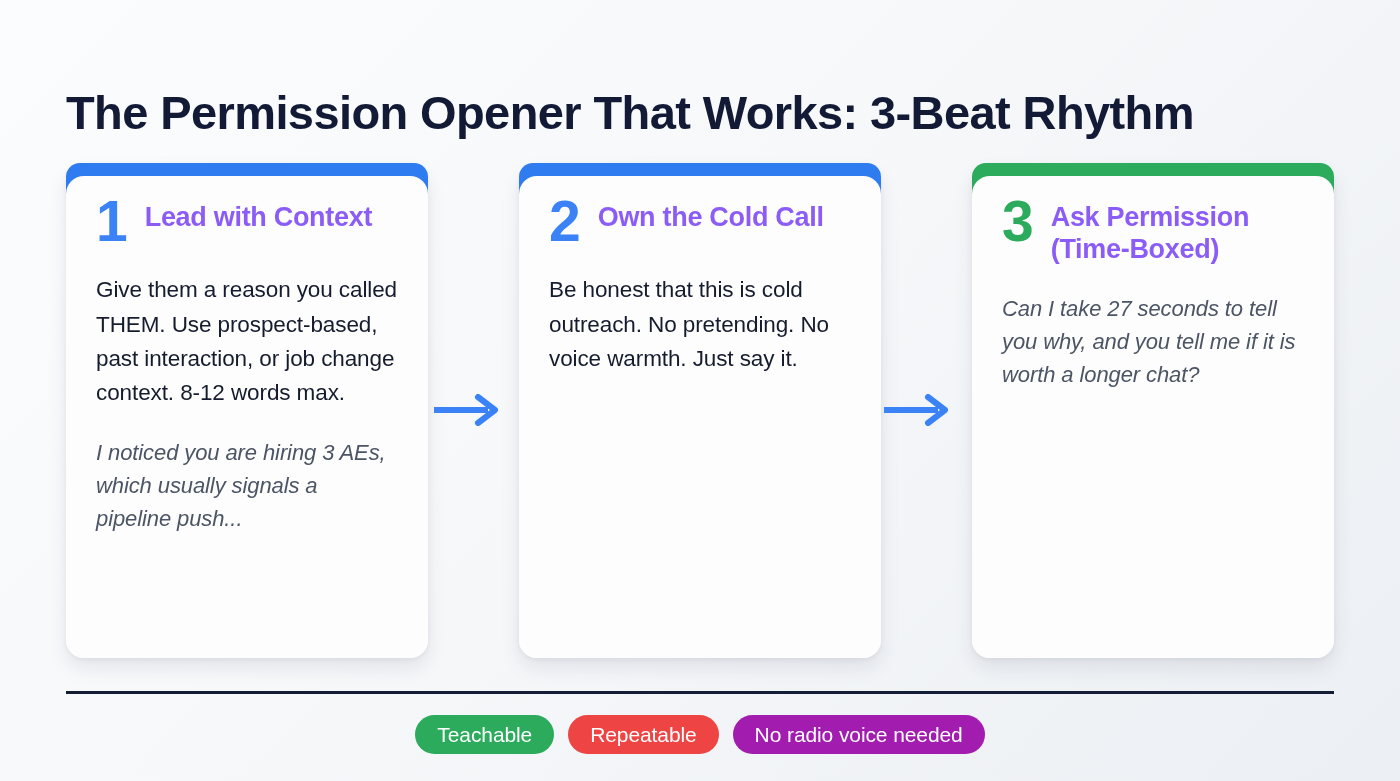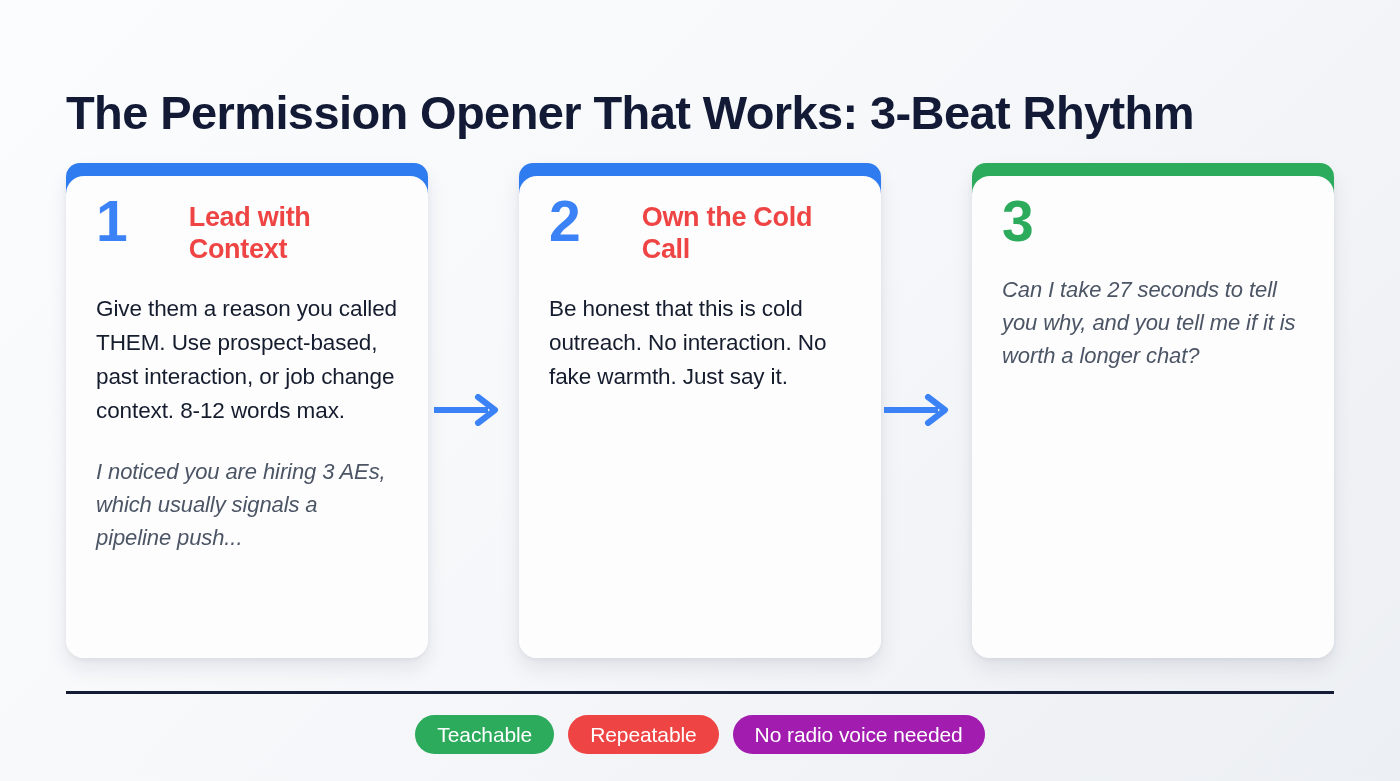--- a/index.html
+++ b/index.html
@@ -99,25 +99,24 @@
     font-weight: bold;
     line-height: 0.92;
     letter-spacing: -1px;
     flex: 0 0 auto;
     margin-top: -4px;
   }
 
   .card-title {
     font-size: 27px;
     font-weight: bold;
-    color: #ef4444;
+    color: #8b5cf6;
     line-height: 1.2;
     letter-spacing: -0.3px;
     padding-top: 2px;
-    margin-left: 44px;
   }
 
   .card-desc {
     font-size: 22.5px;
     color: #151c2e;
     line-height: 1.52;
     letter-spacing: -0.1px;
     margin-bottom: 26px;
   }
 
@@ -199,30 +198,31 @@
     </div>
 
     <div class="card">
       <div class="card-accent" style="background: rgb(47, 123, 240);"></div>
       <div class="card-body-surface"></div>
       <div class="card-inner">
         <div class="card-head">
           <div class="card-num" style="color: rgb(59, 130, 246);">2</div>
           <div class="card-title">Own the Cold Call</div>
         </div>
-        <div class="card-desc">Be honest that this is cold outreach. No interaction. No fake warmth. Just say it.</div>
+        <div class="card-desc">Be honest that this is cold outreach. No pretending. No voice warmth. Just say it.</div>
       </div>
     </div>
 
     <div class="card">
       <div class="card-accent" style="background: rgb(43, 171, 91);"></div>
       <div class="card-body-surface"></div>
       <div class="card-inner">
         <div class="card-head">
           <div class="card-num" style="color: rgb(43, 171, 91);">3</div>
+          <div class="card-title">Ask Permission (Time-Boxed)</div>
         </div>
         <div class="card-quote">Can I take 27 seconds to tell you why, and you tell me if it is worth a longer chat?</div>
       </div>
     </div>
 
   </div>
 
   <div class="arrow arrow-1">
     <svg width="68" height="32" viewBox="0 0 68 32" fill="none" xmlns="http://www.w3.org/2000/svg">
       <line x1="2" y1="16" x2="56" y2="16" stroke="#3b82f6" stroke-width="6" stroke-linecap="butt"></line>

